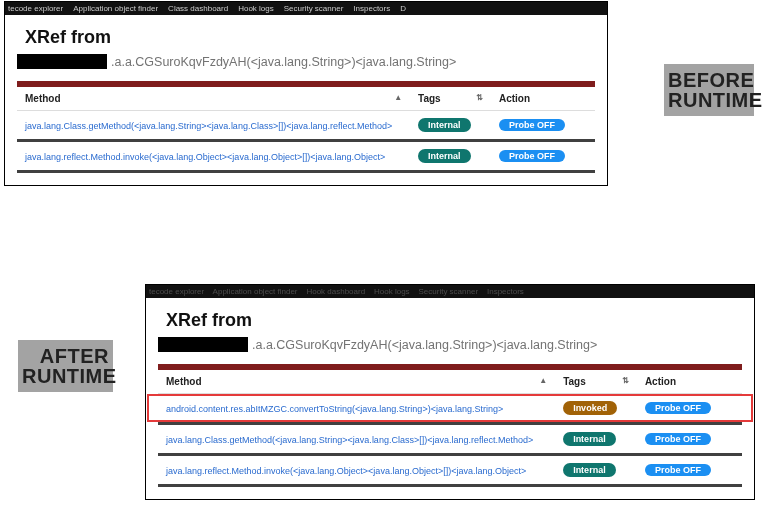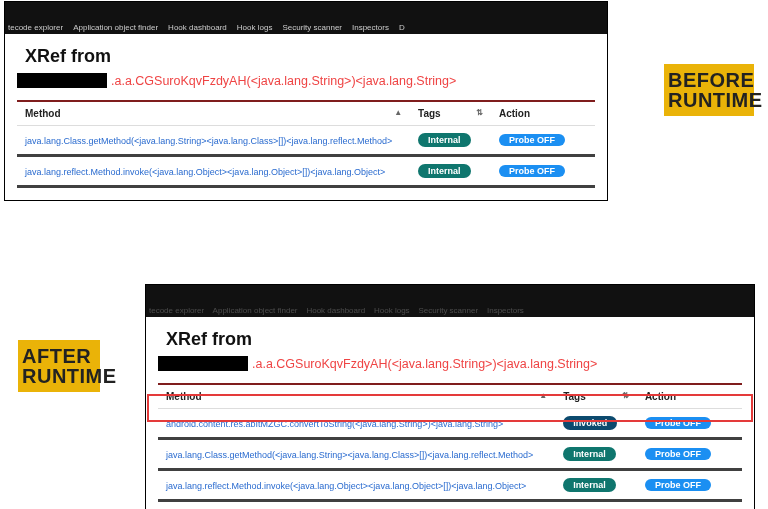--- a/index.html
+++ b/index.html
@@ -1,48 +1,48 @@
 <!DOCTYPE html>
 <html><head>
 <meta charset="utf-8">
 <style>
   * { margin: 0; padding: 0; box-sizing: border-box; }
   body { background: #fff; font-family: -apple-system, BlinkMacSystemFont, "Segoe UI", Arial, sans-serif; width: 768px; height: 509px; position: relative; }
   .panel { position: absolute; border: 1px solid #000; background: #fff; }
   .tabbar { background: #111; color: #ccc; font-size: 8px; padding: 2px 3px; display: flex; gap: 10px; overflow: hidden; white-space: nowrap; }
-  .tabbar span { color: #ccc; margin-top: 19px; }
+  .tabbar span { color: #ccc; }
   .body { padding: 12px; }
   h2 { font-size: 18px; font-weight: 700; margin-bottom: 6px; color: #111; margin-left: 8px; }
-  .method-line { font-size: 12.5px; color: #ef4444; margin-bottom: 12px; display: flex; align-items: center; gap: 4px; flex-wrap: wrap; }
+  .method-line { font-size: 12.5px; color: #737373; margin-bottom: 12px; display: flex; align-items: center; gap: 4px; flex-wrap: wrap; }
   .redact { background: #000; display: inline-block; width: 90px; height: 15px; vertical-align: middle; }
   table { width: 100%; border-collapse: collapse; font-size: 10px; }
-  th { text-align: left; font-weight: 700; padding: 6px 8px; border-top: 2px solid #7f1d1d; border-bottom: 1px solid #ddd; color: #222; position: relative; }
+  th { text-align: left; font-weight: 700; padding: 6px 8px; border-top: 6px solid #7f1d1d; border-bottom: 1px solid #ddd; color: #222; position: relative; }
   td { padding: 7px 8px; border-bottom: 3px solid #404040; vertical-align: middle; }
   .method-link { color: #2a6bcf; font-size: 9px; word-break: break-all; }
   .tag { display: inline-block; border-radius: 10px; padding: 2px 10px; font-size: 9px; font-weight: 600; color: #fff; }
   .tag-green { background: #0f766e; }
-  .tag-purple { background: #0c4a6e; }
+  .tag-purple { background: #a16207; }
   .btn-probe { display: inline-block; background: #1b8ff2; color: #fff; font-size: 9px; font-weight: 600; padding: 1px 10px; border-radius: 12px; cursor: pointer; }
   .footer { font-size: 10px; color: #555; padding: 6px 12px 6px; }
   .sort-caret { float: right; font-size: 8px; color: #666; }
-  .label { position: absolute; background: #eab308; color: #222; font-family: Impact, "Arial Black", sans-serif; font-weight: 800; font-size: 20px; padding: 6px 4px; text-align: left; line-height: 1; letter-spacing: .5px; }
+  .label { position: absolute; background: #a3a3a3; color: #222; font-family: Impact, "Arial Black", sans-serif; font-weight: 800; font-size: 20px; padding: 6px 4px; text-align: right; line-height: 1; letter-spacing: .5px; }
   .label span { display: block; }
   .hl-row { position: absolute; border: 2px solid #e43a3a; pointer-events: none; }
   .col-method { width: 68%; }
   .col-tags { width: 14%; }
   .col-action { width: 18%; }
 </style>
 </head>
 <body>
 
 <div class="panel" style="left:4px; top:1px; width:604px;">
   <div class="tabbar">
     <span>tecode explorer</span>
     <span>Application object finder</span>
-    <span>Hook dashboard</span>
+    <span>Class dashboard</span>
     <span>Hook logs</span>
     <span>Security scanner</span>
     <span>Inspectors</span>
     <span>D</span>
   </div>
   <div class="body">
     <h2>XRef from</h2>
     <div class="method-line">
       <span class="redact"></span>
       <span>.a.a.CGSuroKqvFzdyAH(&lt;java.lang.String&gt;)&lt;java.lang.String&gt;</span>
@@ -110,16 +110,16 @@
             <td><span class="tag tag-green">Internal</span></td>
             <td><span class="btn-probe">Probe OFF</span></td>
           </tr>
         </tbody>
     </table>
   </div>
 </div>
 
 <div class="hl-row" style="left:147px; top:394px; width:606px; height:28px;"></div>
 
-<div class="label" style="left:18px; top:340px; width:82px;">
+<div class="label" style="left:18px; top:340px; width:95px;">
   <span>AFTER</span>
     <span>RUNTIME</span>
 </div>
 
 </body></html>

